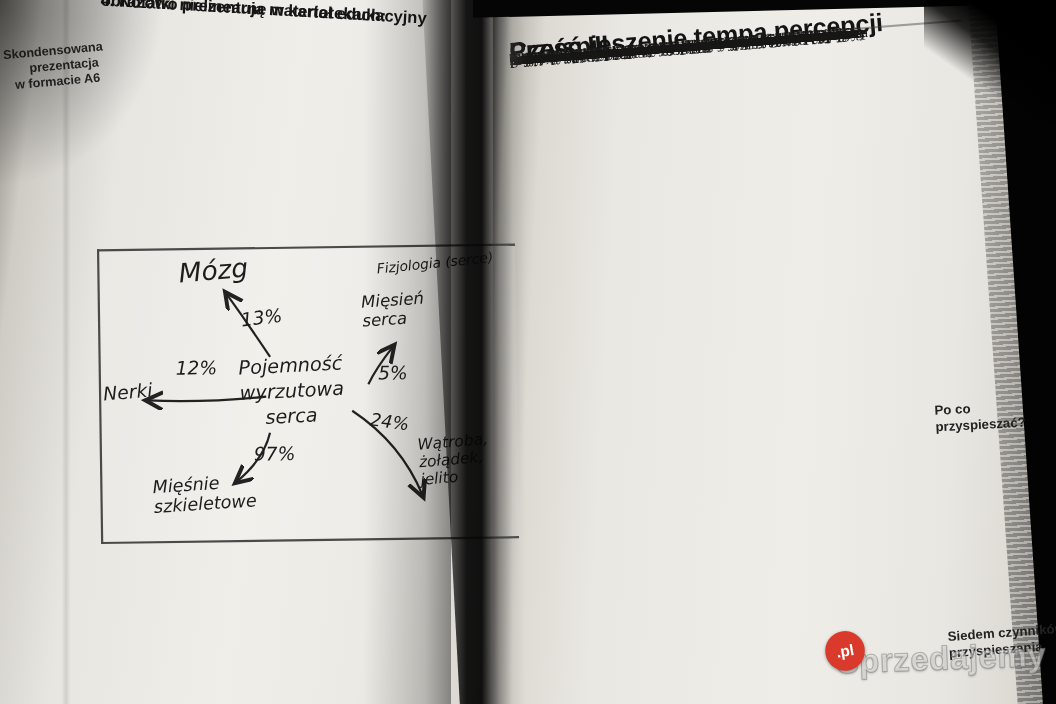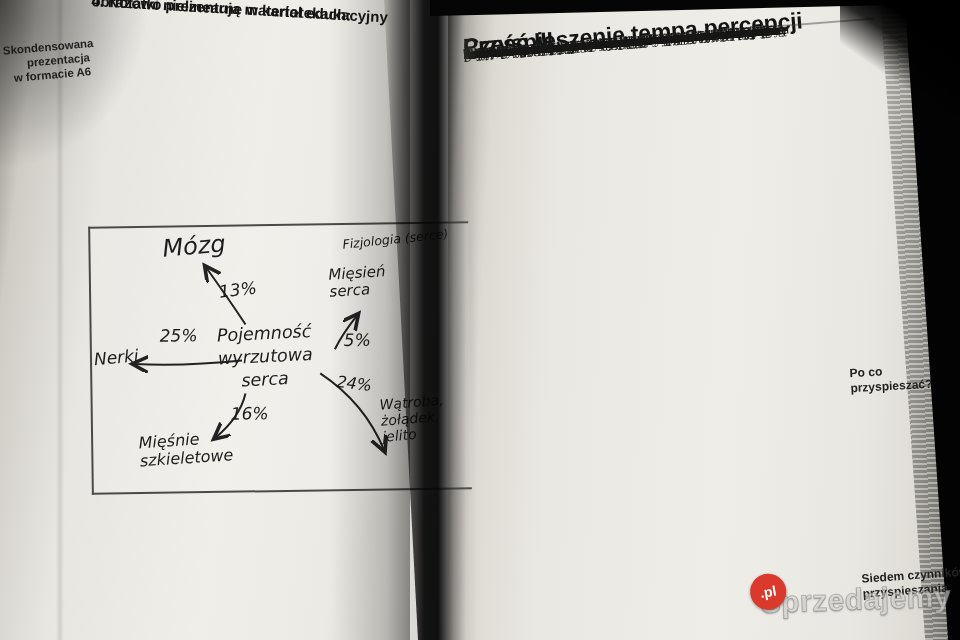--- a/index.html
+++ b/index.html
@@ -136,26 +136,26 @@
       <path d="M150,134 Q95,139 42,136" fill="none" stroke="#222" stroke-width="2" marker-end="url(#ah)"></path>
       <path d="M153,167 Q147,191 122,211" fill="none" stroke="#222" stroke-width="2" marker-end="url(#ah)"></path>
       <path d="M228,148 Q272,178 291,226" fill="none" stroke="#222" stroke-width="2" marker-end="url(#ah)"></path>
     </svg>
     <div class="hw corner">Fizjologia (serce)</div>
     <div class="hw brain">Mózg</div>
     <div class="hw pct p13">13%</div>
     <div class="hw heart">Mięsień
 serca</div>
     <div class="hw pct p5">5%</div>
-    <div class="hw pct p25">25%</div>
+    <div class="hw pct p25">12%</div>
     <div class="hw kidneys">Nerki</div>
     <div class="hw center">Pojemność
 wyrzutowa
     serca</div>
-    <div class="hw pct p21">16%</div>
+    <div class="hw pct p21">97%</div>
     <div class="hw skeletal">Mięśnie
 szkieletowe</div>
     <div class="hw pct p24">24%</div>
     <div class="hw organs">Wątroba,
 żołądek,
 jelito</div>
   </div>
 
   <div class="fig-cap">
     <div>Ryc. 10. Pojemność wyrzutowa serca: notatka edukacyjna z dziedziny</div>

